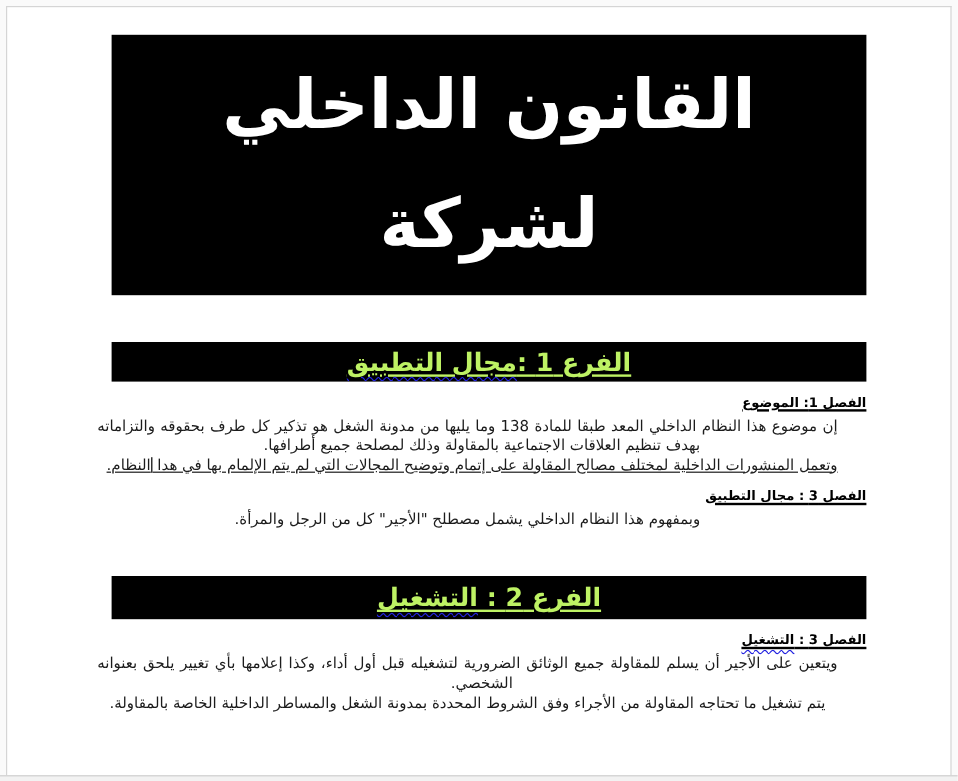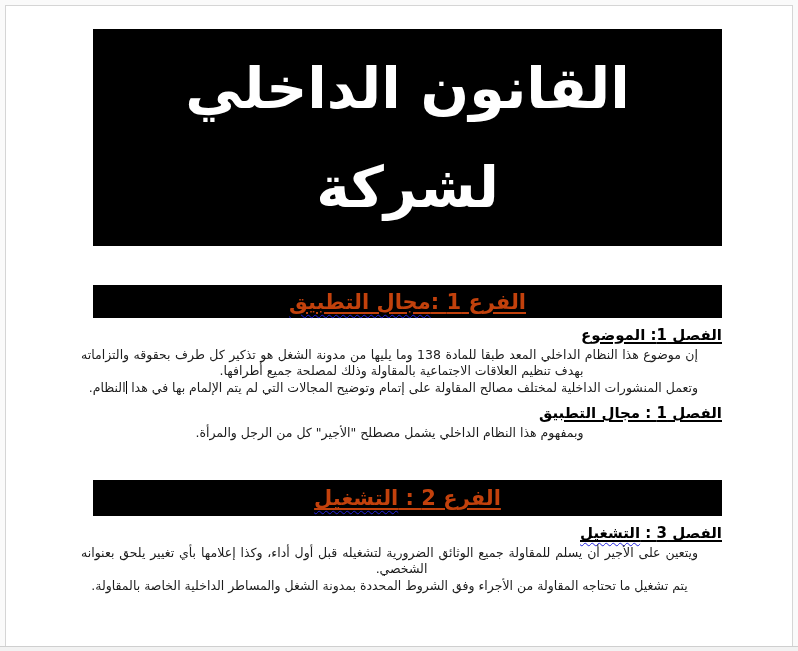--- a/index.html
+++ b/index.html
@@ -9,31 +9,31 @@
           background:#ffffff; border:1px solid #d5d5d5; border-bottom:none; }
   .content { direction:rtl; padding:0 70px 0 75px; color:#1c1c1c; }
 
   .banner { margin:23px 0 0 12px; height:217px; background:#000;
             display:flex; flex-direction:column; align-items:center; justify-content:center; }
   .banner-line { color:#fff; font-size:57px; font-weight:bold; line-height:99px; white-space:nowrap; }
 
   .bar { margin:39px 0 0 12px; height:33px; background:#000;
          display:flex; align-items:center; justify-content:center; }
   .bar2 { height:36px; }
-  .bar-text { color:#c2410c; font-size:21px; font-weight:bold;
+  .bar-text { color:#bef264; font-size:21px; font-weight:bold;
               text-decoration:underline; text-decoration-thickness:1.5px; text-underline-offset:3px;
               white-space:nowrap; }
 
-  h2 { font-size:15px; line-height:19px; font-weight:bold; color:#000;
+  h2 { font-size:11px; line-height:19px; font-weight:bold; color:#000;
        text-decoration:underline; text-decoration-thickness:1.5px; text-underline-offset:2px;
        margin:8px 0 2px; }
 
   p { font-size:12.5px; line-height:16.3px; color:#1c1c1c;
       text-align:justify; text-align-last:center; text-indent:24px; }
-  p.last-right { text-align-last:right; }
+  p.last-right { text-align-last:right;text-decoration:underline; }
 
   .squiggle { text-decoration-line:underline; text-decoration-style:wavy;
               text-decoration-color:#2323e0; text-decoration-thickness:1px;
               text-underline-offset:4px; }
   .bar-text .squiggle { text-underline-offset:5px; }
 
   .caret { display:inline-block; width:1.5px; height:13px; background:#000;
            vertical-align:-2px; }
 
   .bottom-strip { position:absolute; left:0; bottom:0; width:798px; height:5px;
@@ -51,21 +51,21 @@
     </div>
 
     <div class="bar">
       <span class="bar-text"><span>الفرع 1 :</span><span class="squiggle">مجال التطبيق</span></span>
     </div>
 
     <h2>الفصل 1: الموضوع</h2>
     <p>إن موضوع هذا النظام الداخلي المعد طبقا للمادة 138 وما يليها من مدونة الشغل هو تذكير كل طرف بحقوقه والتزاماته بهدف تنظيم العلاقات الاجتماعية بالمقاولة وذلك لمصلحة جميع أطرافها.</p>
     <p class="last-right"><span>وتعمل المنشورات الداخلية لمختلف مصالح المقاولة على إتمام وتوضيح المجالات التي لم يتم الإلمام بها في هدا </span><span class="caret"></span><span>النظام.</span></p>
 
-    <h2>الفصل 1 : مجال التطبيق</h2>
+    <h2>الفصل 3 : مجال التطبيق</h2>
     <p>وبمفهوم هذا النظام الداخلي يشمل مصطلح "الأجير" كل من الرجل والمرأة.</p>
 
     <div class="bar bar2">
       <span class="bar-text"><span>الفرع 2 : </span><span class="squiggle">التشغيل</span></span>
     </div>
 
     <h2><span>الفصل 3 : </span><span class="squiggle">التشغيل</span></h2>
     <p>ويتعين على الأجير أن يسلم للمقاولة جميع الوثائق الضرورية لتشغيله قبل أول أداء، وكذا إعلامها بأي تغيير يلحق بعنوانه الشخصي.</p>
     <p>يتم تشغيل ما تحتاجه المقاولة من الأجراء وفق الشروط المحددة بمدونة الشغل والمساطر الداخلية الخاصة بالمقاولة.</p>
 

